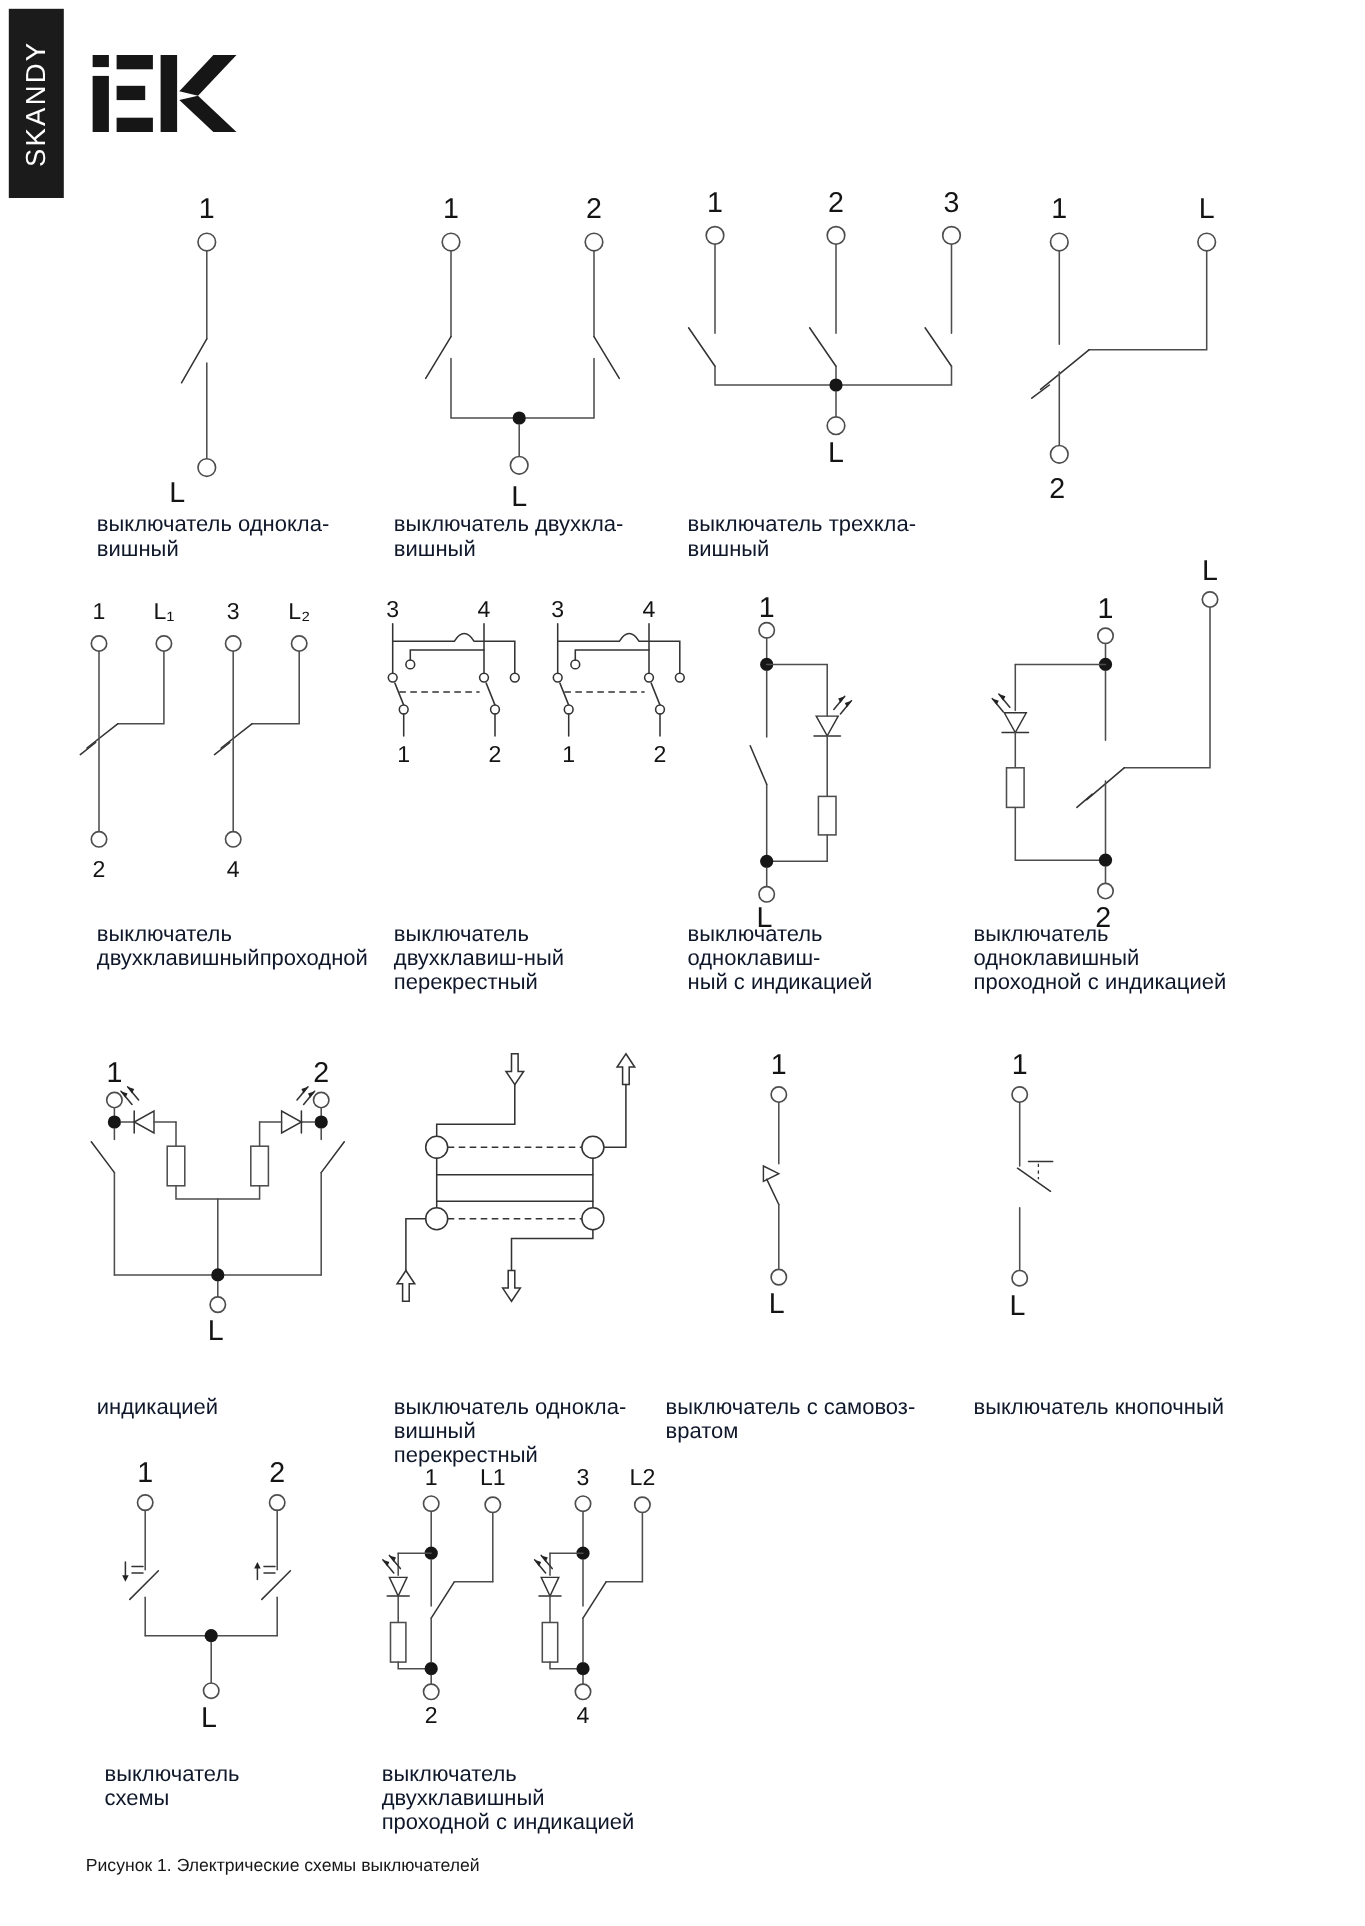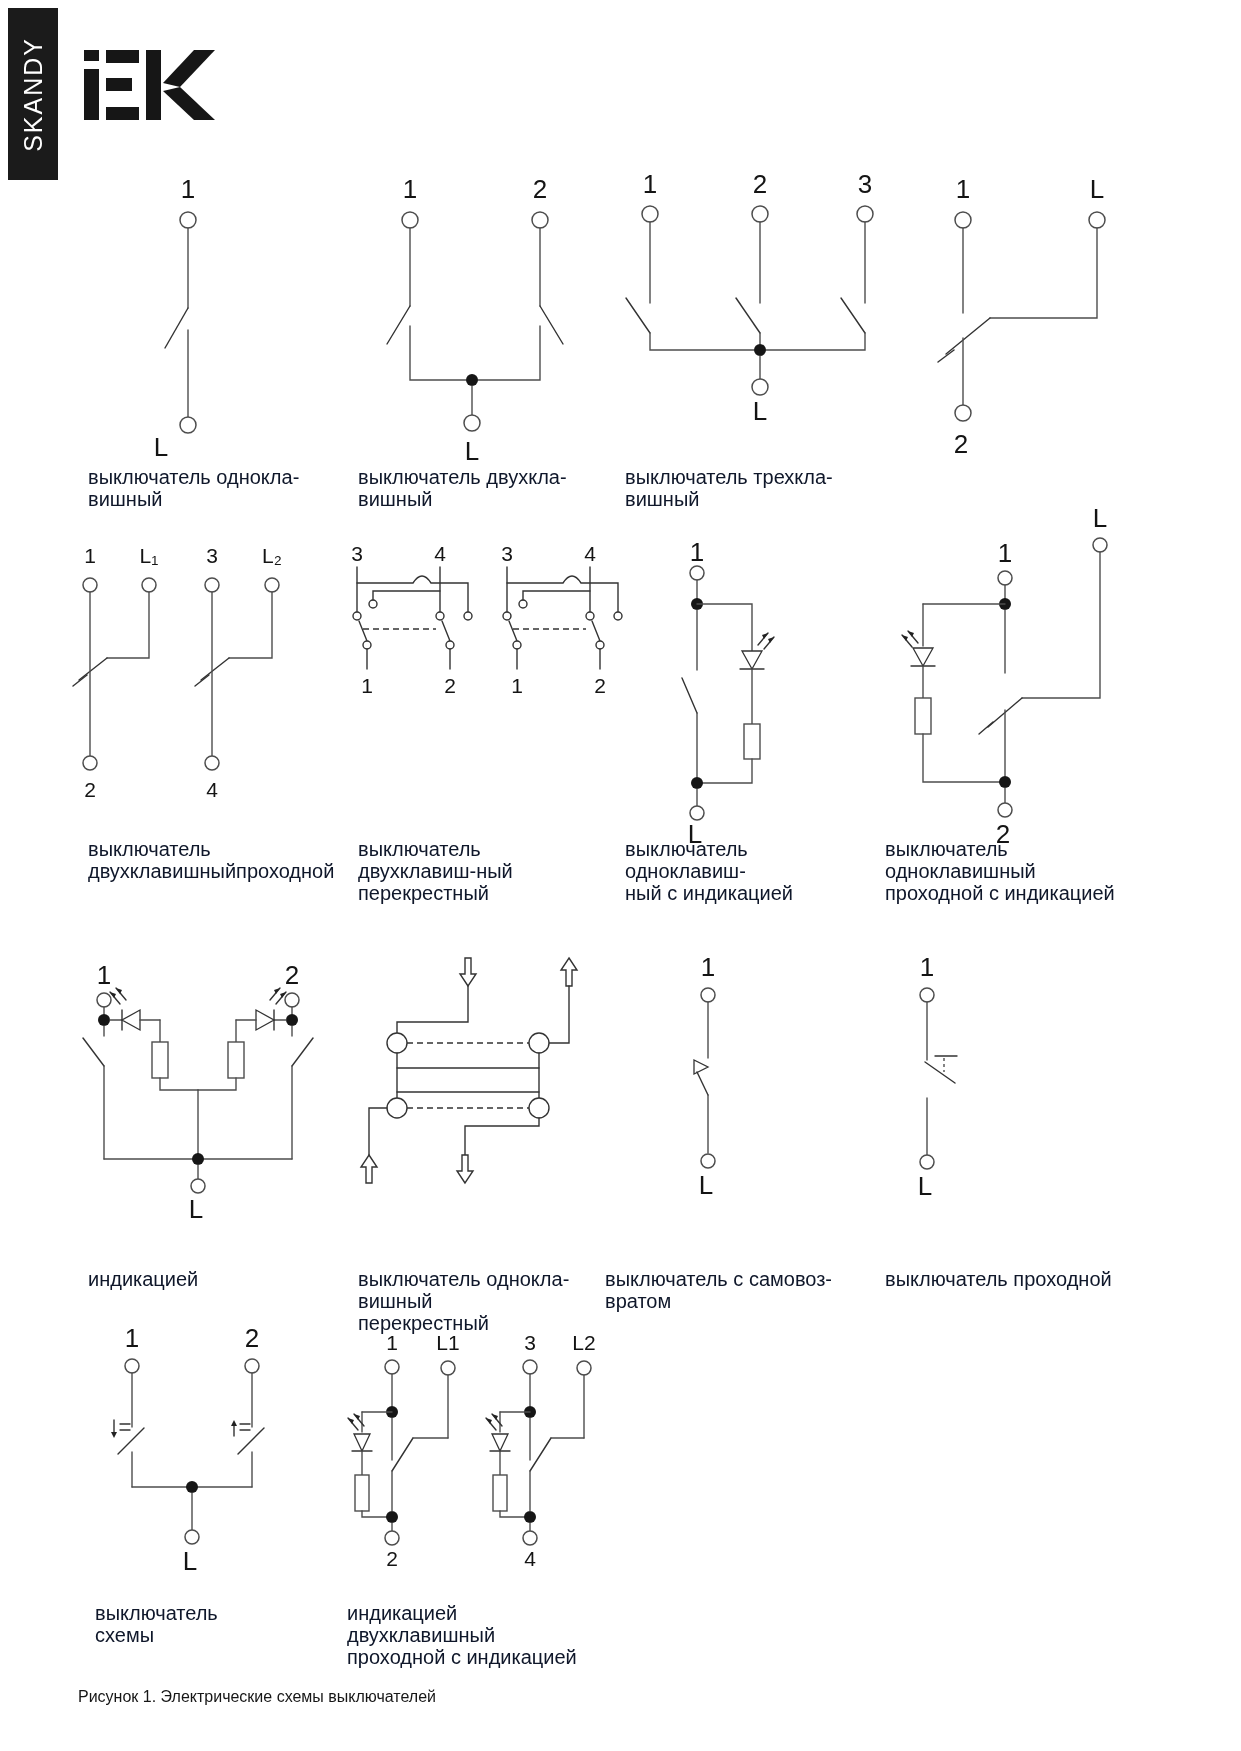--- a/index.html
+++ b/index.html
@@ -363,21 +363,21 @@
     </div>
   <div class="cap" style="left:358px;top:1268px">
       <span>выключатель однокла-вишный</span>
       <span>перекрестный</span>
     </div>
   <div class="cap" style="left:605px;top:1268px">
       <span>выключатель с самовоз-</span>
       <span>вратом</span>
     </div>
   <div class="cap" style="left:885px;top:1268px">
-      <span>выключатель проходной</span>
+      <span>выключатель кнопочный</span>
       <span></span>
     </div>
 
   <svg class="diag" style="left:70px;top:1320px" width="250" height="260">
     <text x="62" y="27">1</text>
     <text x="182" y="27">2</text>
     <circle class="t" cx="62" cy="46" r="7"></circle>
       <circle class="t" cx="182" cy="46" r="7"></circle>
     <path class="w" d="M62 53 V107"></path>
       <path class="w" d="M182 53 V107"></path>
@@ -465,19 +465,19 @@
         <circle class="t" cx="210" cy="218" r="7"></circle>
       <text x="210" y="246" class="s">4</text>
     </g>
   </svg>
 
   <div class="cap" style="left:95px;top:1602px">
       <span>выключатель</span>
       <span>схемы</span>
     </div>
   <div class="cap" style="left:347px;top:1602px;width:260px">
-      <span>индикацией двухклавишный</span>
+      <span>выключатель двухклавишный</span>
       <span>проходной с индикацией</span>
     </div>
 
   <div class="figcap">Рисунок 1. Электрические схемы выключателей</div>
 
 </div>
 
 </body></html>

